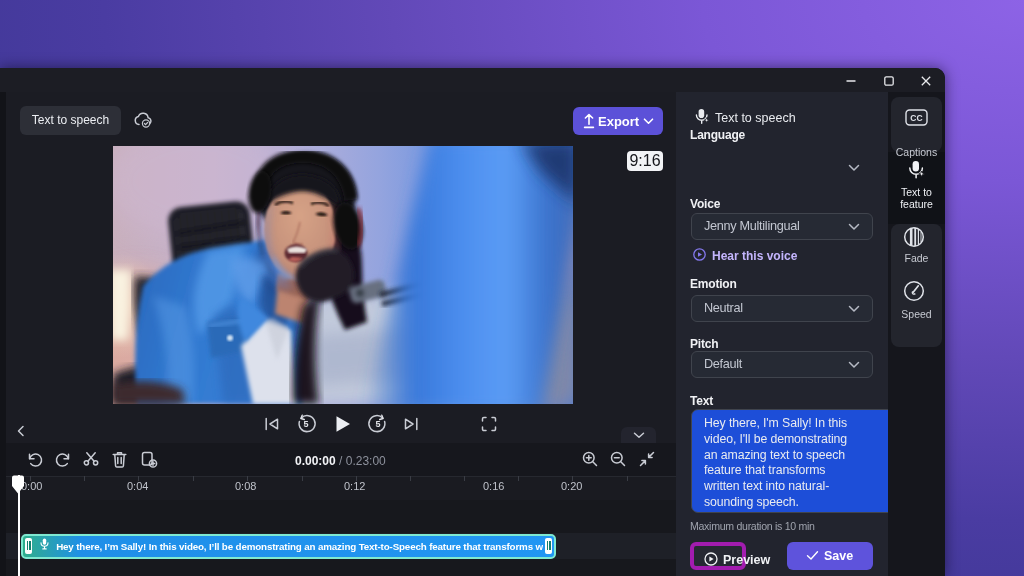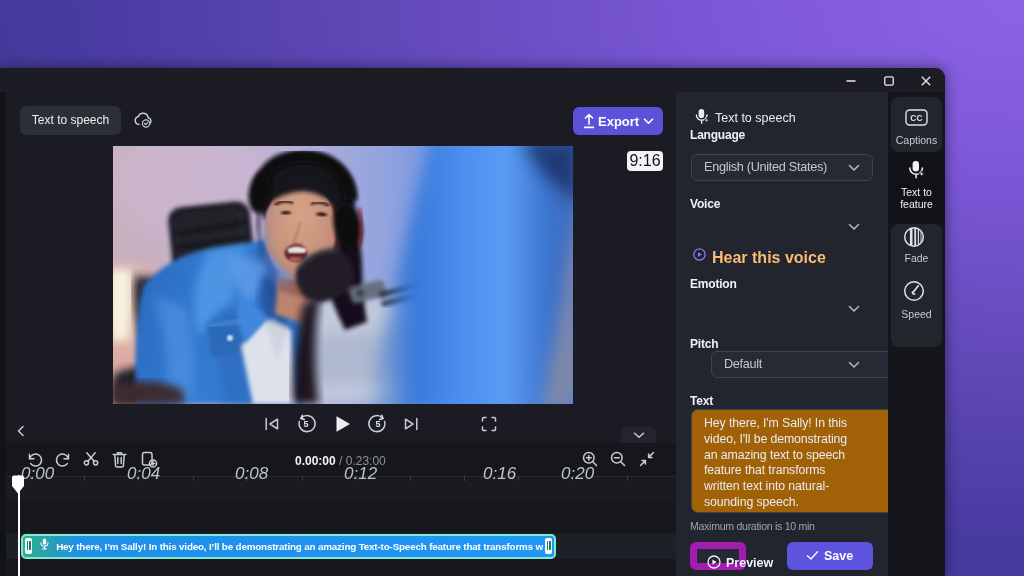--- a/index.html
+++ b/index.html
@@ -23,35 +23,35 @@
   #export { left:573px; top:39px; width:90px; height:28px; background:#5c51d8; border-radius:6px; color:#fff; }
   #export .txt { position:absolute; left:25px; top:7px; font-size:13px; font-weight:bold; }
   
   #video { left:113px; top:78px; width:460px; height:258px; background:#8e9fd6; overflow:hidden; }
   #badge { left:627px; top:83px; width:36px; height:20px; background:#f2f3f6; border-radius:4px; color:#15161b; font-size:16px; line-height:20px; text-align:center; }
   
   #tlbar { left:6px; top:375px; width:670px; height:33px; background:#16171d; }
   #ruler { left:6px; top:408px; width:670px; height:24px; background:#1a1b21; border-top:1px solid #26282f; }
   #trackarea { left:6px; top:432px; width:670px; height:76px; background:#17181d; }
   #lane { left:6px; top:465px; width:670px; height:26px; background:#1e2027; }
-  .rlabel { top:396px; font-size:17px; color:#bfc2ca;font-style:italic; }
+  .rlabel { top:412px; font-size:11px; color:#bfc2ca; }
   #track { left:21px; top:465.5px; width:535px; height:25px; border-radius:5px;
     background:linear-gradient(90deg,#2fae8c 0%,#1f8fe8 11%,#2196f3 100%);
     border:2px solid #7fe9d1; }
   #tracktext { left:54px; top:473px; width:489px; font-size:9.8px; font-weight:bold; color:#fff; letter-spacing:-0.15px; white-space:nowrap; overflow:hidden;text-align:right; }
   .handle { top:469.5px; width:7px; height:16px; background:#fff; border-radius:2px; }
   .handle i { position:absolute; top:3.5px; width:1.4px; height:9px; background:#13806d; }
   #playline { left:17.5px; top:407px; width:2px; height:101px; background:#fff; }
   
   #panel { left:676px; top:24px; width:212px; height:484px; background:#22242e; }
   .plabel { left:690px; font-size:12px; font-weight:bold; color:#f0f1f4; letter-spacing:-0.2px; }
   .select { left:691px; width:182px; height:27px; background:#262a34; border:1px solid #40444d; border-radius:6px; color:#c3c7d1; font-size:12.7px; letter-spacing:-0.3px; line-height:25px; padding-left:12px; }
-  #textarea { left:691px; top:341px; width:218px; height:104px; background:#a16207; border:1px solid #40444d; border-radius:7px; color:#e9ebf0; font-size:12.3px; letter-spacing:-0.1px; line-height:15.8px; padding:6px 0 0 12px; }
+  #textarea { left:691px; top:341px; width:218px; height:104px; background:#1d4ed8; border:1px solid #40444d; border-radius:7px; color:#e9ebf0; font-size:12.3px; letter-spacing:-0.1px; line-height:15.8px; padding:6px 0 0 12px; }
   #maxdur { left:690px; top:452px; font-size:10.6px; letter-spacing:-0.3px; color:#9fa3ad; }
-  #preview { left:690px; top:474px; width:56px; height:28px; background:#262933; border:7px solid #a21caf; border-radius:6px; color:#f0f2f5; }
+  #preview { left:690px; top:474px; width:56px; height:28px; background:#262933; border:4px solid #a21caf; border-radius:6px; color:#f0f2f5; }
   #save { left:787px; top:474px; width:86px; height:28px; background:#5e53dc; border-radius:6px; color:#fff; }
   
   #sidebar { left:888px; top:24px; width:57px; height:484px; background:#15161c; }
   #capbox { left:891px; top:29px; width:51px; height:55px; background:#23252d; border-radius:8px; }
   #ttsbox { left:888px; top:84px; width:57px; height:72px; background:#101217; }
   #fsbox { left:891px; top:156px; width:51px; height:123px; background:#23252d; border-radius:8px; }
   .sblabel { width:57px; text-align:center; font-size:10.5px; color:#c7cad2; left:888px; }
   svg { position:absolute; overflow:visible; }
   .ico { stroke:#c9ccd4; stroke-width:1.5; fill:none; stroke-linecap:round; stroke-linejoin:round; }
 </style>
@@ -350,41 +350,42 @@
 
   <div class="abs" id="panel"></div>
   <svg class="abs" style="left:694px; top:40px;" width="16" height="17" viewBox="0 0 16 17">
     <rect x="4.6" y="1" width="5.6" height="9" rx="2.8" fill="#e9ebef"></rect>
     <path d="M2.4 7a5.3 5.3 0 0 0 10.6 0M7.7 12.6v2.6" stroke="#e9ebef" stroke-width="1.4" fill="none" stroke-linecap="round"></path>
     <path d="M12.6 9.6l.7 1.9 1.9.7-1.9.7-.7 1.9-.7-1.9-1.9-.7 1.9-.7z" fill="#e9ebef" stroke="#22242e" stroke-width="0.8"></path>
   </svg>
   <div class="abs" style="left:715px; top:43px; font-size:12.5px; color:#e9ebef;">Text to speech</div>
 
   <div class="abs plabel" style="top:60px;">Language</div>
-  <div class="abs select" style="top:86px;">English (United States)</div>
     <svg class="abs selchev" style="left:848px; top:96px;" width="12" height="8" viewBox="0 0 12 8">
       <path d="M1.5 1.5 6 6 10.5 1.5" stroke="#b6bac4" stroke-width="1.5" fill="none" stroke-linecap="round" stroke-linejoin="round"></path>
     </svg>
   <div class="abs plabel" style="top:129px;">Voice</div>
+  <div class="abs select" style="top:145px;">Jenny Multilingual</div>
     <svg class="abs selchev" style="left:848px; top:155px;" width="12" height="8" viewBox="0 0 12 8">
       <path d="M1.5 1.5 6 6 10.5 1.5" stroke="#b6bac4" stroke-width="1.5" fill="none" stroke-linecap="round" stroke-linejoin="round"></path>
     </svg>
 
   <svg class="abs" style="left:693px; top:180px;" width="13" height="13" viewBox="0 0 13 13">
     <circle cx="6.5" cy="6.5" r="5.7" stroke="#8579ee" stroke-width="1.3" fill="none"></circle>
     <path d="M5 4.2 9 6.5 5 8.8z" fill="#8579ee"></path>
   </svg>
-  <div class="abs" style="left:712px; top:181px; font-size:16px; font-weight:bold; color:#fdba74;">Hear this voice</div>
+  <div class="abs" style="left:712px; top:181px; font-size:12px; font-weight:bold; color:#c4b5fd;">Hear this voice</div>
 
   <div class="abs plabel" style="top:209px;">Emotion</div>
+  <div class="abs select" style="top:227px;">Neutral</div>
     <svg class="abs selchev" style="left:848px; top:237px;" width="12" height="8" viewBox="0 0 12 8">
       <path d="M1.5 1.5 6 6 10.5 1.5" stroke="#b6bac4" stroke-width="1.5" fill="none" stroke-linecap="round" stroke-linejoin="round"></path>
     </svg>
   <div class="abs plabel" style="top:269px;">Pitch</div>
-  <div class="abs select" style="top:283px;margin-left:20px;">Default</div>
+  <div class="abs select" style="top:283px;">Default</div>
     <svg class="abs selchev" style="left:848px; top:293px;" width="12" height="8" viewBox="0 0 12 8">
       <path d="M1.5 1.5 6 6 10.5 1.5" stroke="#b6bac4" stroke-width="1.5" fill="none" stroke-linecap="round" stroke-linejoin="round"></path>
     </svg>
 
   <div class="abs plabel" style="top:326px;">Text</div>
   <div class="abs" id="textarea">Hey there, I'm Sally! In this<br>video, I'll be demonstrating<br>an amazing text to speech<br>feature that transforms<br>written text into natural-<br>sounding speech.</div>
   <div class="abs" id="maxdur">Maximum duration is 10 min</div>
 
   <div class="abs" id="preview">
     <svg class="abs" style="left:10px; top:6px;" width="14" height="14" viewBox="0 0 14 14">
@@ -401,21 +402,21 @@
   </div>
 
   <div class="abs" id="sidebar"></div>
   <div class="abs" id="capbox"></div>
   <div class="abs" id="ttsbox"></div>
   <div class="abs" id="fsbox"></div>
   <svg class="abs" style="left:905px; top:41px;" width="23" height="17" viewBox="0 0 23 17">
     <rect x="1" y="1" width="21" height="15" rx="3.5" stroke="#dfe2e8" stroke-width="1.4" fill="none"></rect>
     <text x="11.5" y="12" font-size="8.5" font-weight="bold" fill="#dfe2e8" text-anchor="middle" font-family="Liberation Sans">CC</text>
   </svg>
-  <div class="abs sblabel" style="top:66px;">Captions</div>
+  <div class="abs sblabel" style="top:78px;">Captions</div>
   <svg class="abs" style="left:907px; top:92px;" width="19" height="20" viewBox="0 0 19 20">
     <rect x="5.6" y="1" width="6.4" height="10.4" rx="3.2" fill="#f2f3f6"></rect>
     <path d="M2.8 8a6.3 6.3 0 0 0 12.6 0M9.1 14.8v3" stroke="#f2f3f6" stroke-width="1.5" fill="none" stroke-linecap="round"></path>
     <path d="M14.6 11l.8 2.1 2.1.8-2.1.8-.8 2.1-.8-2.1-2.1-.8 2.1-.8z" fill="#f2f3f6" stroke="#15161c" stroke-width="0.8"></path>
   </svg>
   <div class="abs sblabel" style="top:118px; color:#eef0f4;">Text to</div>
   <div class="abs sblabel" style="top:130px; color:#eef0f4;">feature</div>
   <svg class="abs" style="left:903px; top:158px;" width="22" height="22" viewBox="0 0 22 22">
     <circle cx="11" cy="11" r="9.3" stroke="#dfe2e8" stroke-width="1.5" fill="none"></circle>
     <path d="M8.2 2.2v17.6" stroke="#dfe2e8" stroke-width="2.6"></path>

